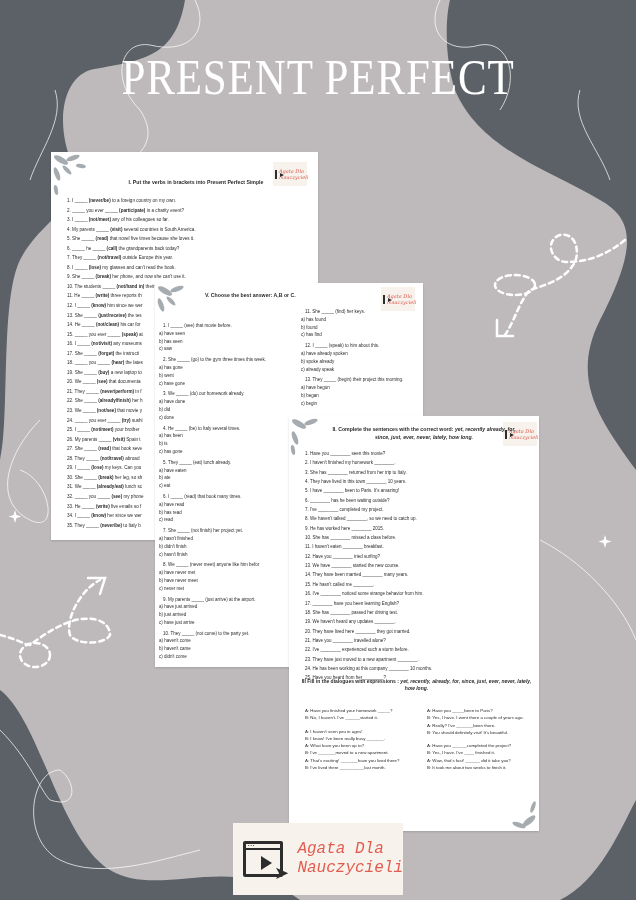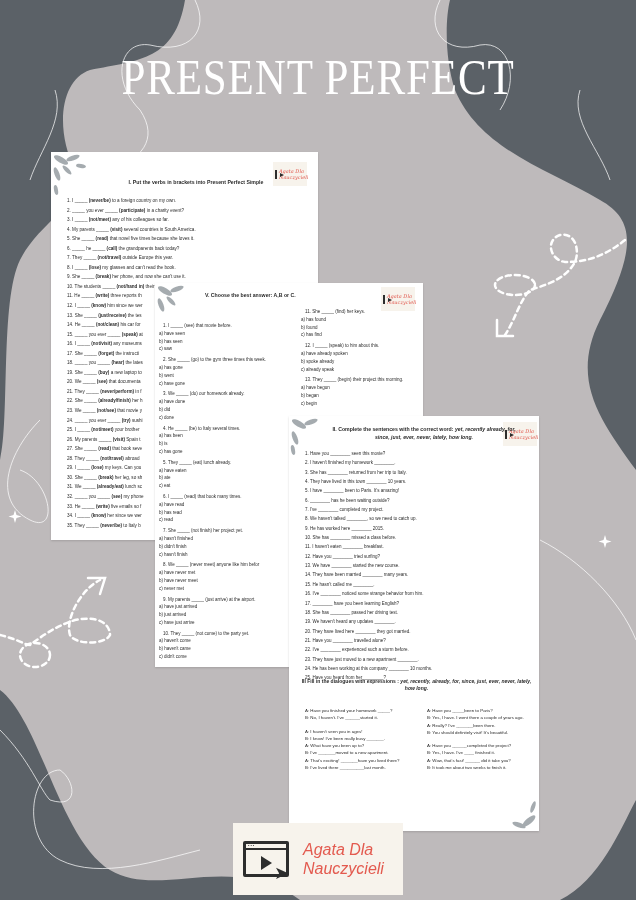--- a/index.html
+++ b/index.html
@@ -52,21 +52,21 @@
   .dlg .gap { height: 6px; }
   .brand {
     position: absolute; left: 233px; top: 823px; width: 170px; height: 72px;
     background: #f7f3ec; display: flex; align-items: center; padding-left: 10px;
   }
   .brand-ic { width: 46px; height: 36px; border: 3px solid #2d2d2d; border-radius: 2px; position: relative; }
   .brand-ic .bar { position: absolute; left: 0; right: 0; top: 4px; height: 2px; background: #2d2d2d; }
   .brand-ic .dots { position: absolute; left: 2px; top: -1px; font-size: 4px; color: #2d2d2d; letter-spacing: 1px; }
   .brand-ic .play { position: absolute; left: 15px; top: 12px; border-left: 11px solid #2d2d2d; border-top: 7px solid transparent; border-bottom: 7px solid transparent; }
   .brand-ic .cursor { position: absolute; left: 28px; top: 20px; font-size: 18px; color: #2d2d2d; line-height: 18px; }
-  .brand-tx { margin-left: 14px; font-family: Liberation Sans, sans-serif; font-style: italic; color: #e35a4f; font-size: 16px; line-height: 19px; }
+  .brand-tx { margin-left: 14px; font-family: Liberation Mono, monospace; font-style: italic; color: #e35a4f; font-size: 16px; line-height: 19px; }
 </style>
 </head>
 <body>
 
 <svg class="bg-svg" viewBox="0 0 636 900">
   <path d="M185 0 C175 60 140 60 90 70 C60 80 55 130 75 170 C90 200 40 220 20 260 C0 300 10 420 0 460 L0 690 C40 720 60 840 110 870 C160 900 230 850 300 900 L560 900 C600 880 620 830 636 800 L636 470 C600 420 570 380 600 320 C636 250 636 220 600 200 C550 170 480 150 455 90 C445 60 445 20 450 0 Z" fill="#bebabb"></path>
   <g fill="none" stroke="#ffffff" stroke-width="0.8" opacity="0.9">
     <path d="M195 0 C210 30 190 55 150 45 C120 40 110 80 140 110 C160 140 140 160 110 170"></path>
     <path d="M440 0 C425 30 445 55 480 45 C510 40 520 80 500 110"></path>
     <path d="M55 90 C65 120 40 150 30 180"></path>

